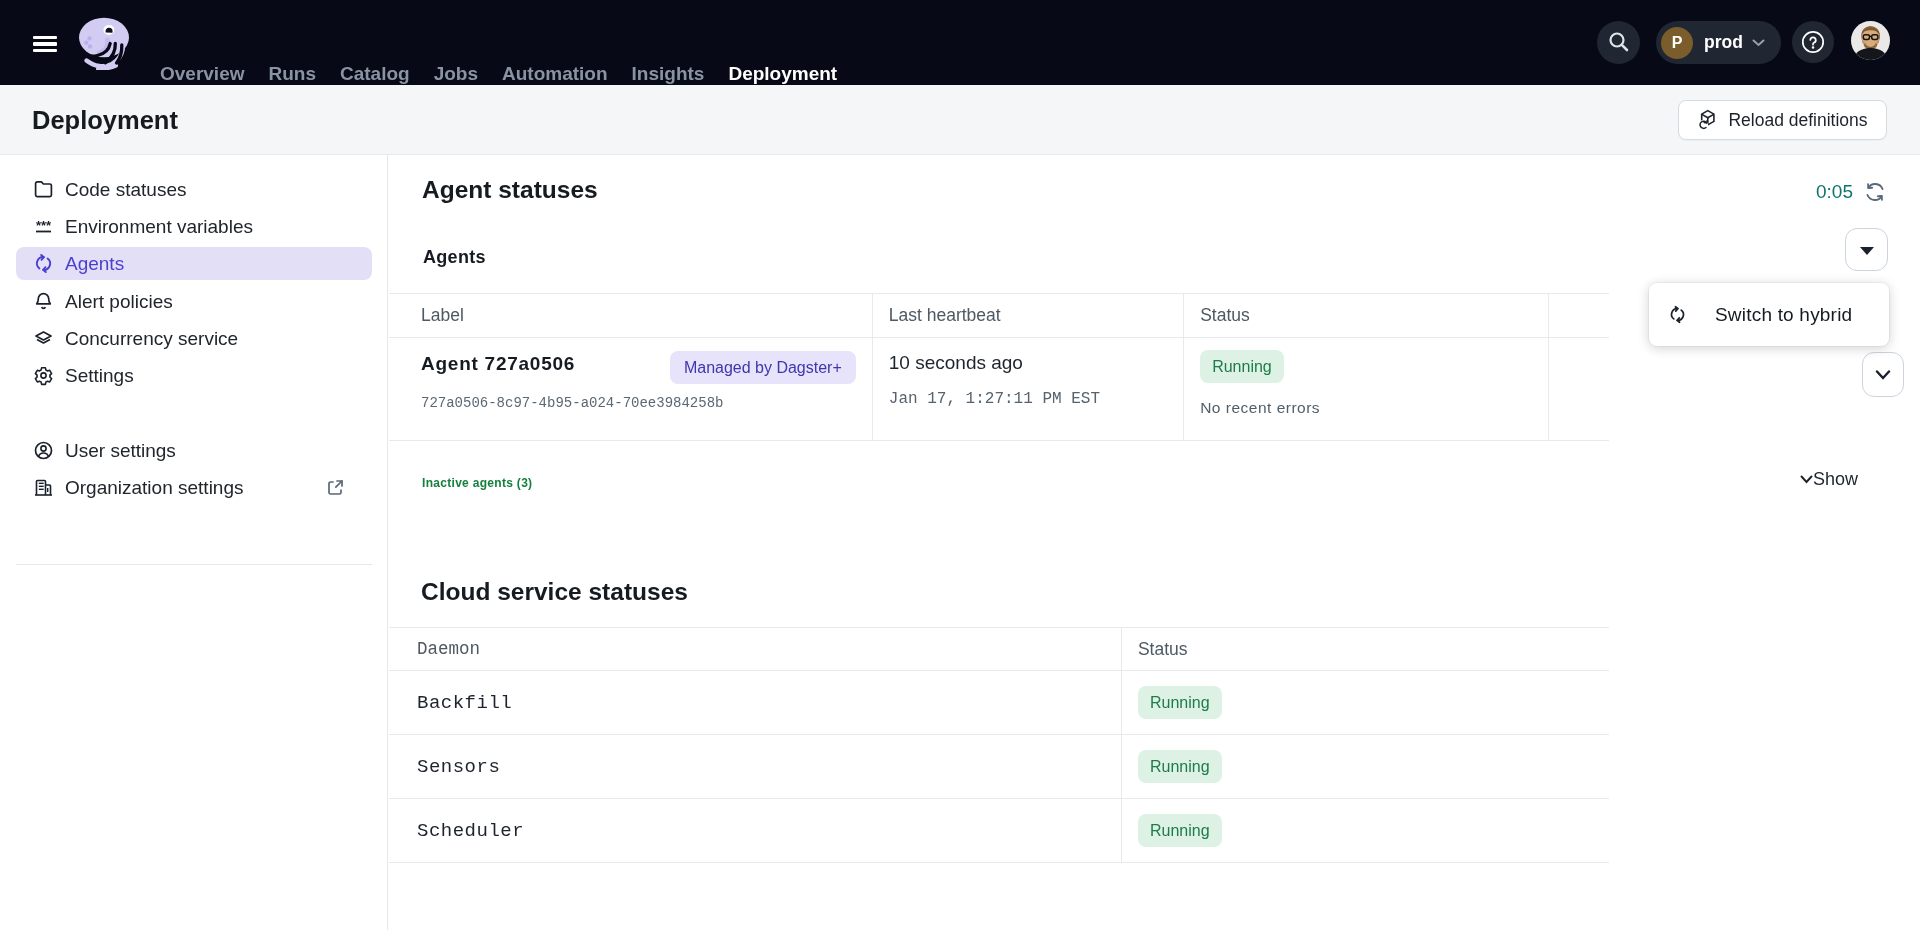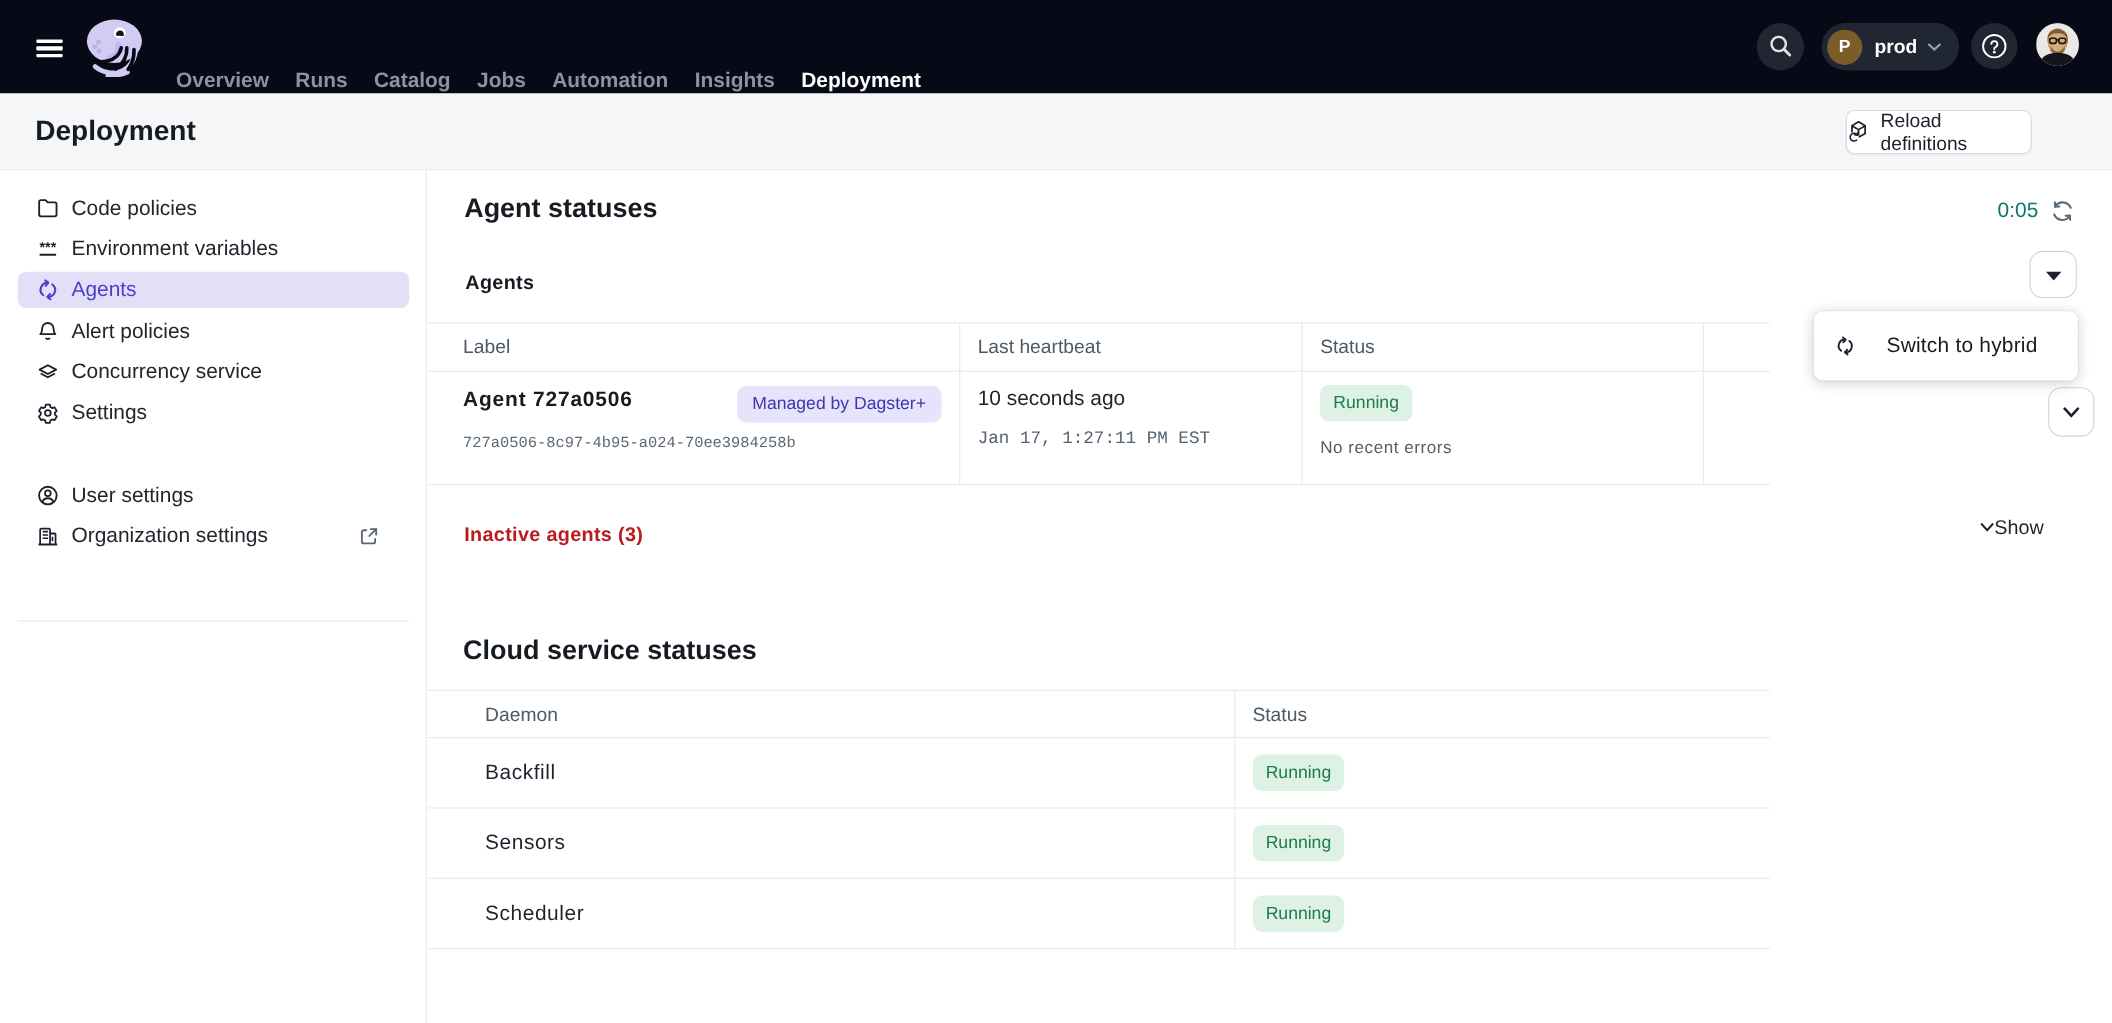--- a/index.html
+++ b/index.html
@@ -20,21 +20,21 @@
 #nhelp  { left:1792px; width:42px; top:21px; height:42px; }
 #nprod  { left:1656px; width:125px; display:flex; align-items:center; }
 #nprod .pcirc { width:32px; height:32px; margin-left:5px; border-radius:50%; background:#7b5c2b;
   color:#fff; font-weight:600; font-size:16px; display:flex; align-items:center; justify-content:center; }
 #nprod .ptxt { color:#fff; font-weight:600; font-size:17.5px; margin-left:11px; }
 #avatar { position:absolute; left:1851px; top:21px; width:39px; height:39px; border-radius:50%; overflow:hidden; }
 
 
 #phead { position:absolute; left:0; top:85px; width:1920px; height:70px; background:#f5f6f8; border-bottom:1px solid #e7e9ec; }
 #phead h1 { position:absolute; left:32px; top:50%; transform:translateY(-50%); font-size:25.5px; font-weight:600; color:#161b22; }
-#reloadbtn { position:absolute; left:1678px; top:100px; width:169px; height:40px; background:#fff;
+#reloadbtn { position:absolute; left:1678px; top:100px; width:209px; height:40px; background:#fff;
   border:1px solid #d6dbe0; border-radius:8px; display:flex; align-items:center; justify-content:center; gap:10px;
   font-size:17.5px; color:#1c222b; box-shadow:0 1px 1px rgba(0,0,0,0.03); }
 
 
 #side { position:absolute; left:0; top:155px; width:388px; height:775px; background:#fff; border-right:1px solid #e6e8ea; }
 .sitem { position:absolute; left:16px; width:356px; height:33px; border-radius:8px; display:flex; align-items:center;
   font-size:19px; color:#21262d; }
 .sitem svg { margin-left:17px; }
 .sitem span { margin-left:11px; }
 .sitem.sel { background:#e3dff7; color:#4a3fce; }
@@ -77,28 +77,28 @@
 .hb2 { left:16px; top:52px; font-size:16px; color:#56636f; }
 .st2 { left:16px; top:61px; font-size:15.5px; color:#505e6b; letter-spacing:0.5px; }
 
 #rowbtn { position:absolute; left:1473px; top:197px; width:42px; height:45px; border:1px solid #ccd4dc; border-radius:12px; background:#fff; display:flex; align-items:center; justify-content:center; }
 
 #popup { position:absolute; left:1260px; top:128px; width:240px; height:63px; background:#fff; border-radius:8px;
   box-shadow:0 2px 12px rgba(16,22,26,0.2), 0 0 0 1px rgba(16,22,26,0.04); display:flex; align-items:center; }
 #popup span { font-size:19px; color:#161b22; margin-left:28px; letter-spacing:0.2px; }
 #popup svg { margin-left:19px; }
 
-#h-inactive { position:absolute; left:33px; top:321px; font-size:18px; font-weight:700; color:#b91c1c; letter-spacing:0.3px; }
+#h-inactive { position:absolute; left:33px; top:321px; font-size:12px; font-weight:700; color:#15803d; letter-spacing:0.3px; }
 #showlink { position:absolute; left:1411px; top:314px; display:flex; align-items:center; font-size:18px; color:#1e242e; }
 
 #h-cloud { position:absolute; left:32px; top:423px; }
 #tbl2 { top:472px; left:0; }
 #tbl2 th { height:43px; padding:0 0 0 16px; }
 #tbl2 td { height:64px; padding:0 0 0 16px; }
-#tbl2 .c1 { width:921px; padding-left:52px; }
+#tbl2 .c1 { width:921px; padding-left:28px;font-family:Liberation Mono, monospace; }
 #tbl2 .c2 { width:610px; }
 #tbl2 td.c1 { font-size:19px; color:#1e242e; letter-spacing:0.5px; }
 </style>
 </head>
 <body>
 
 <div id="nav">
   <div id="burger">
       <div style="top:0"></div>
       <div style="top:6.3px"></div>
@@ -174,21 +174,21 @@
     <path d="M10.2 11.5 L9.7 14 L7.2 13.6" fill="none" stroke="#1c222b" stroke-width="1.5" stroke-linejoin="round" stroke-linecap="round"></path>
   </svg>
   <span>Reload definitions</span>
 </div>
 
 <div id="side">
   <div class="sitem" style="top:18px">
     <svg width="21" height="21" viewBox="0 0 21 21">
         <path d="M2.6 4.5 a1.6 1.6 0 0 1 1.6 -1.6 h4.2 l2 2.1 h6.4 a1.6 1.6 0 0 1 1.6 1.6 v9.5 a1.6 1.6 0 0 1 -1.6 1.6 H4.2 a1.6 1.6 0 0 1 -1.6 -1.6 Z" fill="none" stroke="#1a212c" stroke-width="1.7" stroke-linejoin="round"></path>
       </svg>
-    <span>Code policies</span>
+    <span>Code statuses</span>
   </div>
   <div class="sitem" style="top:55px">
     <svg width="21" height="21" viewBox="0 0 21 21">
       <text x="10.5" y="13.5" text-anchor="middle" font-size="13" font-weight="700" fill="#1a212c" font-family="Liberation Sans">***</text>
       <line x1="3" y1="15.5" x2="18" y2="15.5" stroke="#1a212c" stroke-width="1.8"></line>
     </svg>
     <span>Environment variables</span>
   </div>
   <div class="sitem sel" style="top:92px">
     <svg width="21" height="21" viewBox="0 0 21 21">

